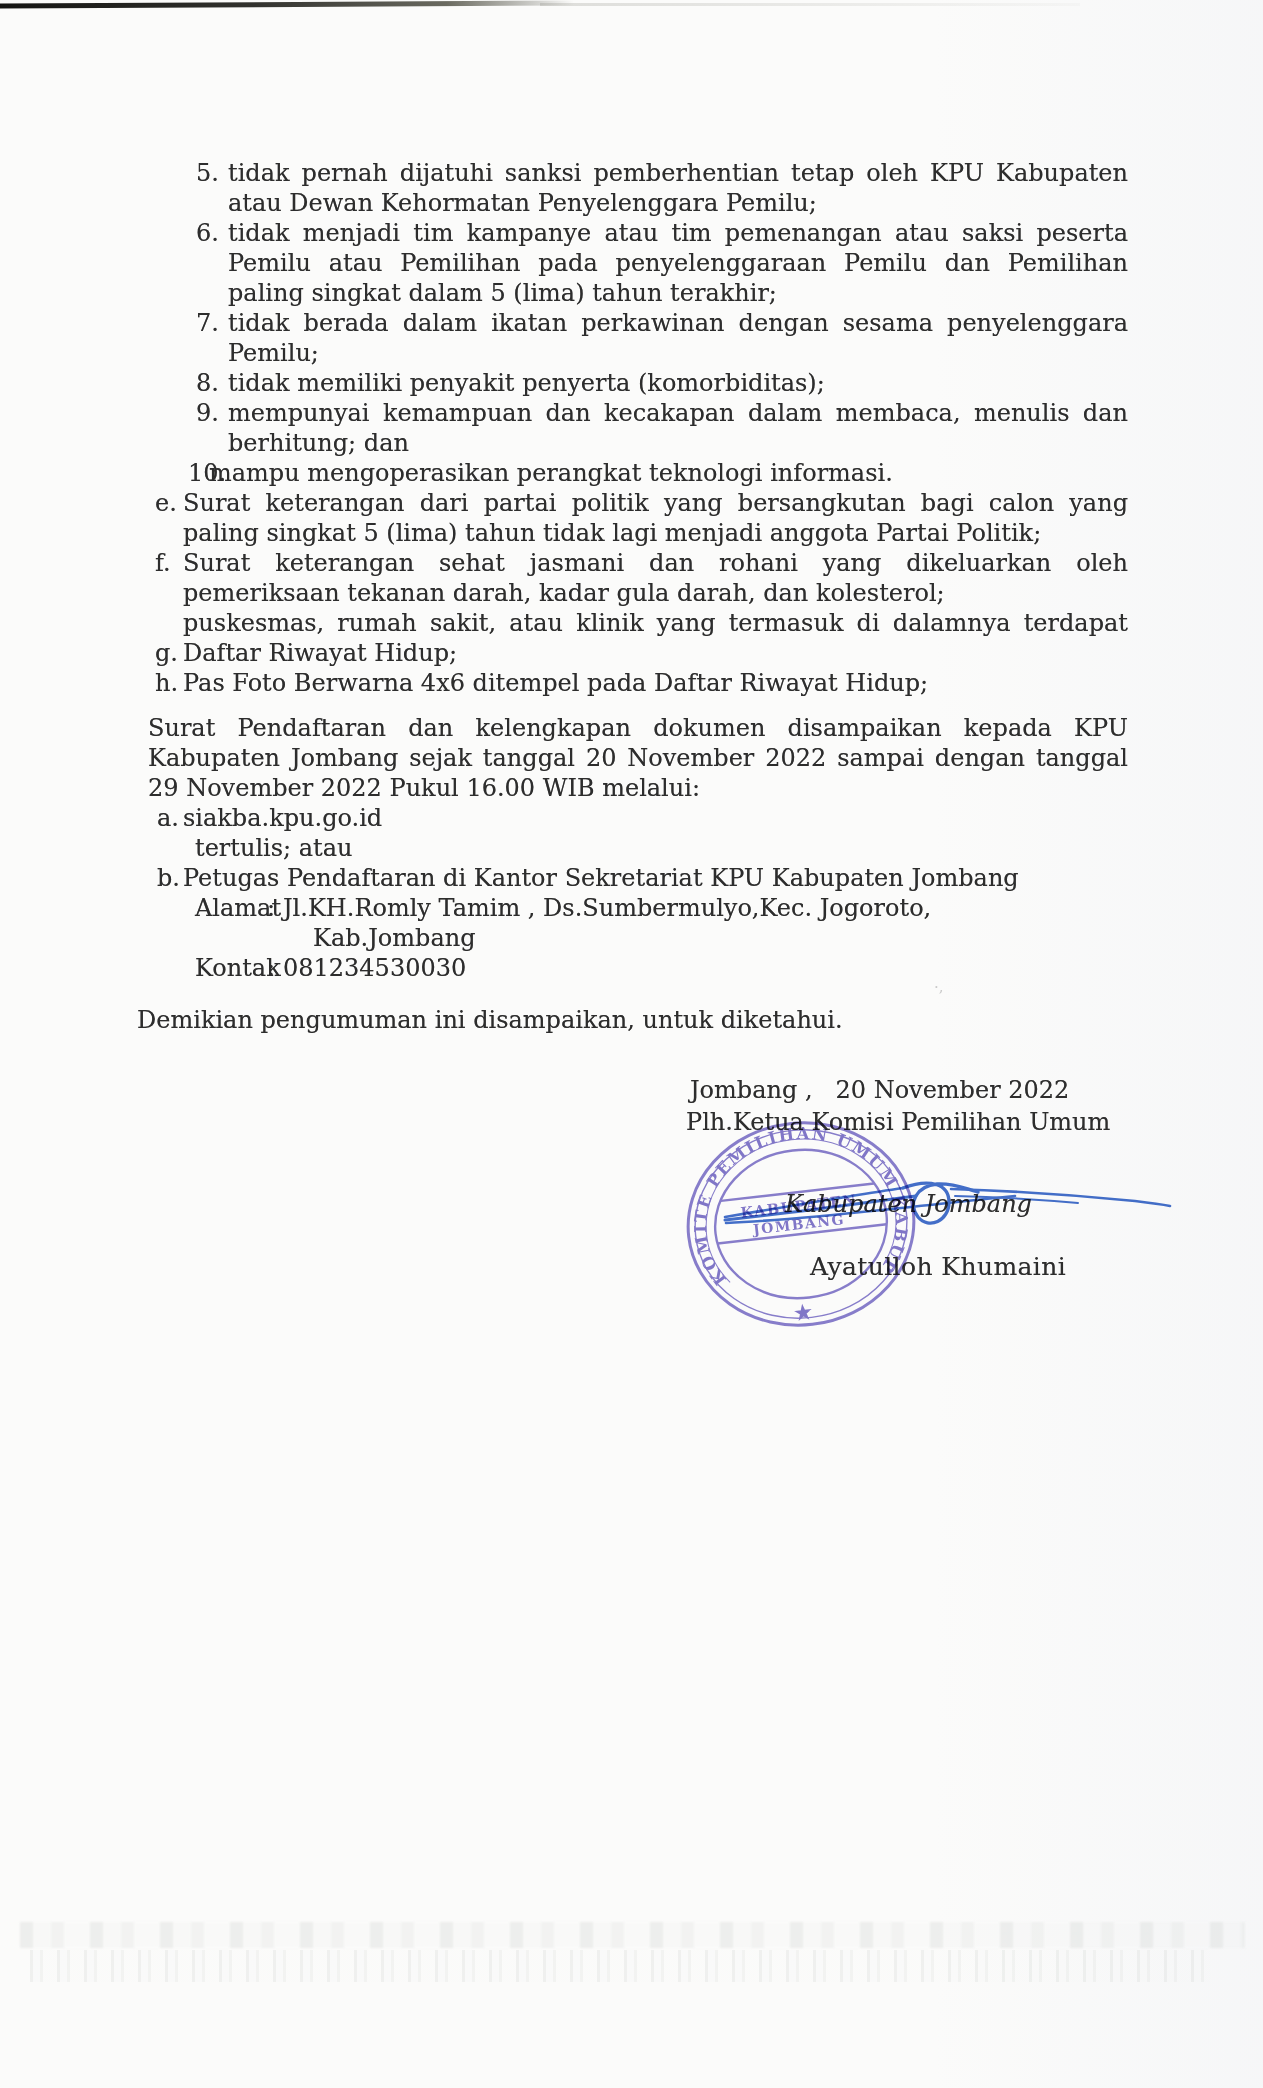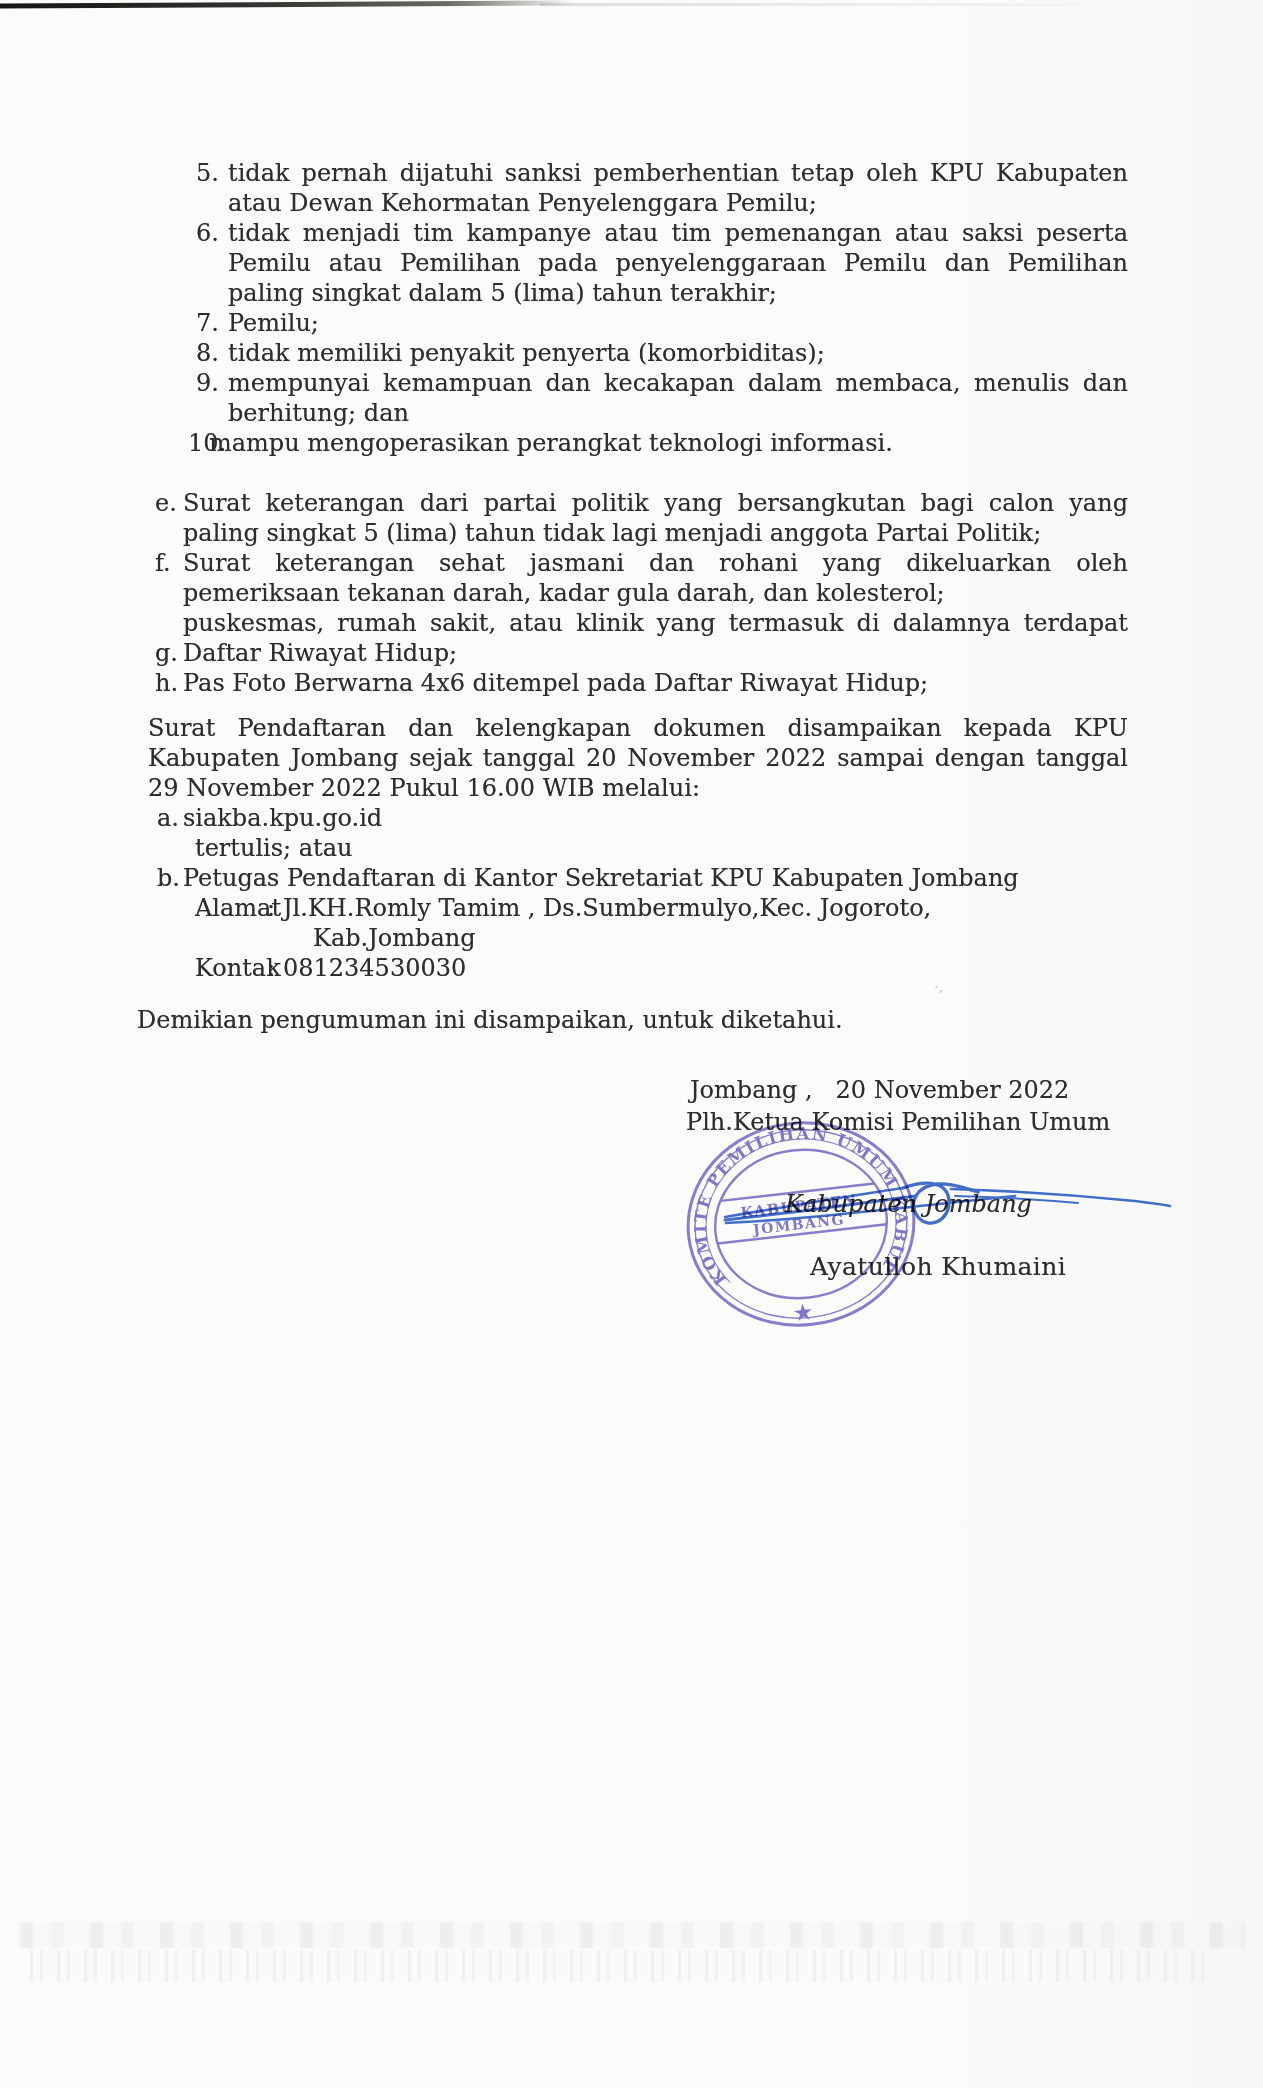--- a/index.html
+++ b/index.html
@@ -72,20 +72,21 @@
       <div class="ln">atau Dewan Kehormatan Penyelenggara Pemilu;</div>
     </div>
     <div class="item">
       <span class="mk">6.</span>
       <div class="ln j">tidak menjadi tim kampanye atau tim pemenangan atau saksi peserta</div>
       <div class="ln j">Pemilu atau Pemilihan pada penyelenggaraan Pemilu dan Pemilihan</div>
       <div class="ln">paling singkat dalam 5 (lima) tahun terakhir;</div>
     </div>
     <div class="item">
       <span class="mk">7.</span>
+      <div class="ln j">tidak berada dalam ikatan perkawinan dengan sesama penyelenggara</div>
       <div class="ln">Pemilu;</div>
     </div>
     <div class="item">
       <span class="mk">8.</span>
       <div class="ln">tidak memiliki penyakit penyerta (komorbiditas);</div>
     </div>
     <div class="item">
       <span class="mk">9.</span>
       <div class="ln j">mempunyai kemampuan dan kecakapan dalam membaca, menulis dan</div>
       <div class="ln">berhitung; dan</div>

